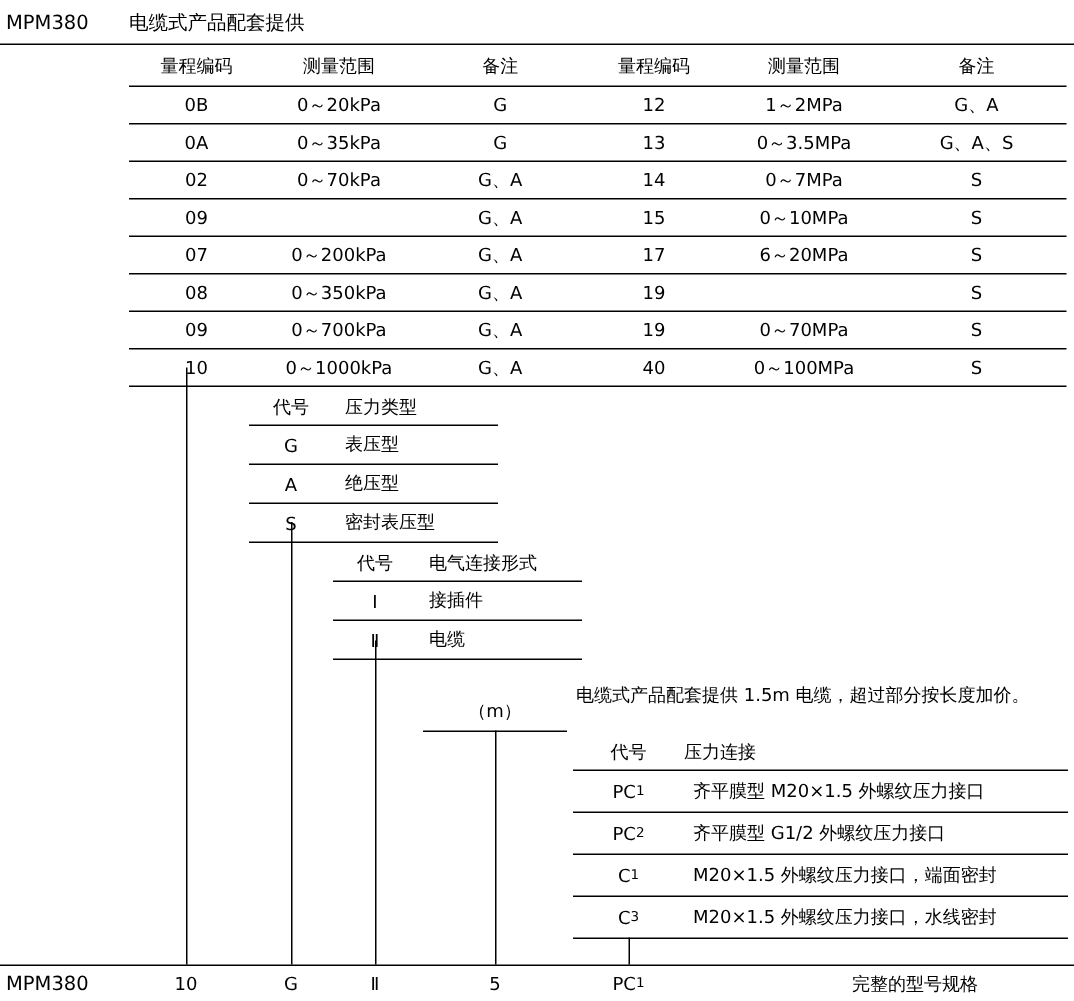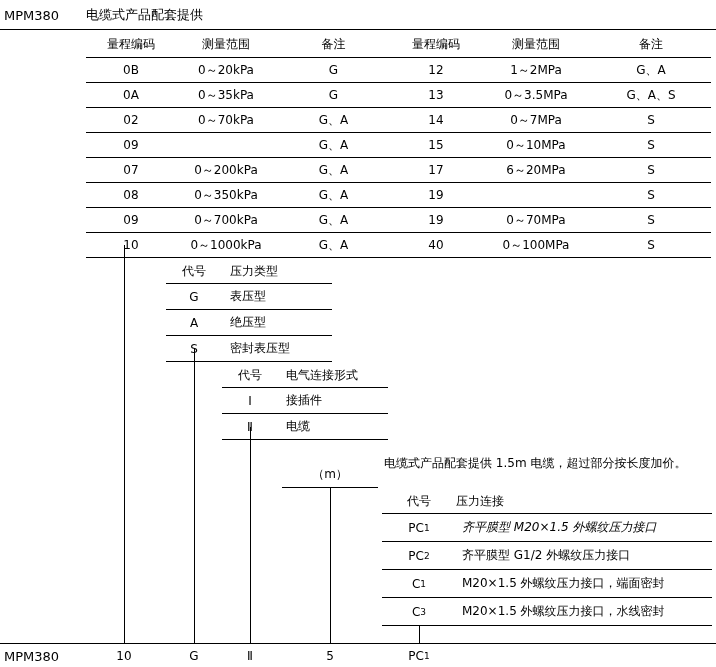--- a/index.html
+++ b/index.html
@@ -140,21 +140,21 @@
   <div class="hline" style="left:282px;top:487px;width:96px;"></div>
 
   <div class="cell c" style="left:382px;top:489px;width:74px;height:24px;">代号</div>
   <div class="cell l" style="left:440px;top:489px;width:250px;height:24px;margin-left:16px;">压力连接</div>
   <div class="hline" style="left:382px;top:513px;width:330px;"></div>
 
   <div class="cell c" style="left:382px;top:514px;width:74px;height:27px;">
       <span>PC</span>
       <span class="sub">1</span>
     </div>
-  <div class="cell l" style="left:462px;top:514px;width:250px;height:27px;font-style:italic;">齐平膜型 M20×1.5 外螺纹压力接口</div>
+  <div class="cell l" style="left:462px;top:514px;width:250px;height:27px;">齐平膜型 M20×1.5 外螺纹压力接口</div>
   <div class="hline" style="left:382px;top:541px;width:330px;"></div>
 
   <div class="cell c" style="left:382px;top:542px;width:74px;height:27px;">
       <span>PC</span>
       <span class="sub">2</span>
     </div>
   <div class="cell l" style="left:462px;top:542px;width:250px;height:27px;">齐平膜型 G1/2 外螺纹压力接口</div>
   <div class="hline" style="left:382px;top:569px;width:330px;"></div>
 
   <div class="cell c" style="left:382px;top:570px;width:74px;height:27px;">
@@ -185,14 +185,15 @@
 
   <div class="cell l title" style="left:4px;top:645px;width:72px;height:22px;">MPM380</div>
   <div class="cell c" style="left:96px;top:645px;width:56px;height:22px;">10</div>
   <div class="cell c" style="left:166px;top:645px;width:56px;height:22px;">G</div>
   <div class="cell c" style="left:222px;top:645px;width:56px;height:22px;">Ⅱ</div>
   <div class="cell c" style="left:302px;top:645px;width:56px;height:22px;">5</div>
   <div class="cell c" style="left:382px;top:645px;width:74px;height:22px;">
       <span>PC</span>
       <span class="sub">1</span>
     </div>
+  <div class="cell c" style="left:510px;top:645px;width:200px;height:22px;">完整的型号规格</div>
 
 </div>
 
 </body></html>

